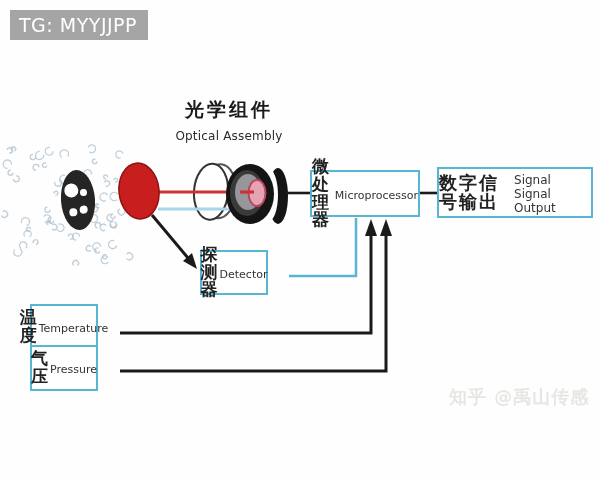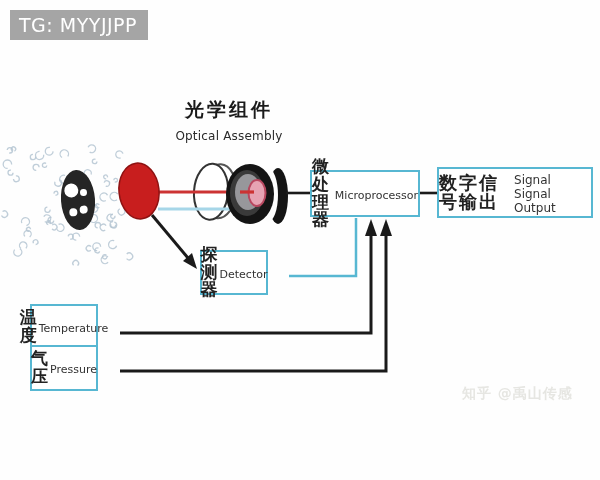--- a/index.html
+++ b/index.html
@@ -34,21 +34,21 @@
   .box .zh{font-size:17px;font-weight:bold;letter-spacing:2px;line-height:1.05;}
   .box .en{font-size:11px;margin-top:3px;color:#333;}
   .bx-micro{left:310px;top:170px;width:110px;height:47px;}
   .bx-digital{left:437px;top:167px;width:156px;height:51px;}
   .bx-digital .zh{font-size:18px;}
   .bx-digital .en{font-size:12px;}
   .bx-detector{left:200px;top:250px;width:68px;height:45px;}
   .bx-temp{left:30px;top:304px;width:68px;height:45px;}
   .bx-press{left:30px;top:345px;width:68px;height:46px;}
 
-  .watermark{position:absolute;left:462px;top:385px;z-index:2;font-size:14px;
+  .watermark{position:absolute;left:449px;top:385px;z-index:2;font-size:18px;
              color:var(--watermark);letter-spacing:1px;font-weight:bold;}
   .banner{position:absolute;left:325px;top:438px;width:275px;height:33px;z-index:3;
           background:var(--banner-bg);color:#fff;font-size:19px;line-height:33px;
           text-align:center;letter-spacing:.5px;}
 </style>
 </head>
 <body>
 
 <div class="stage">
 

